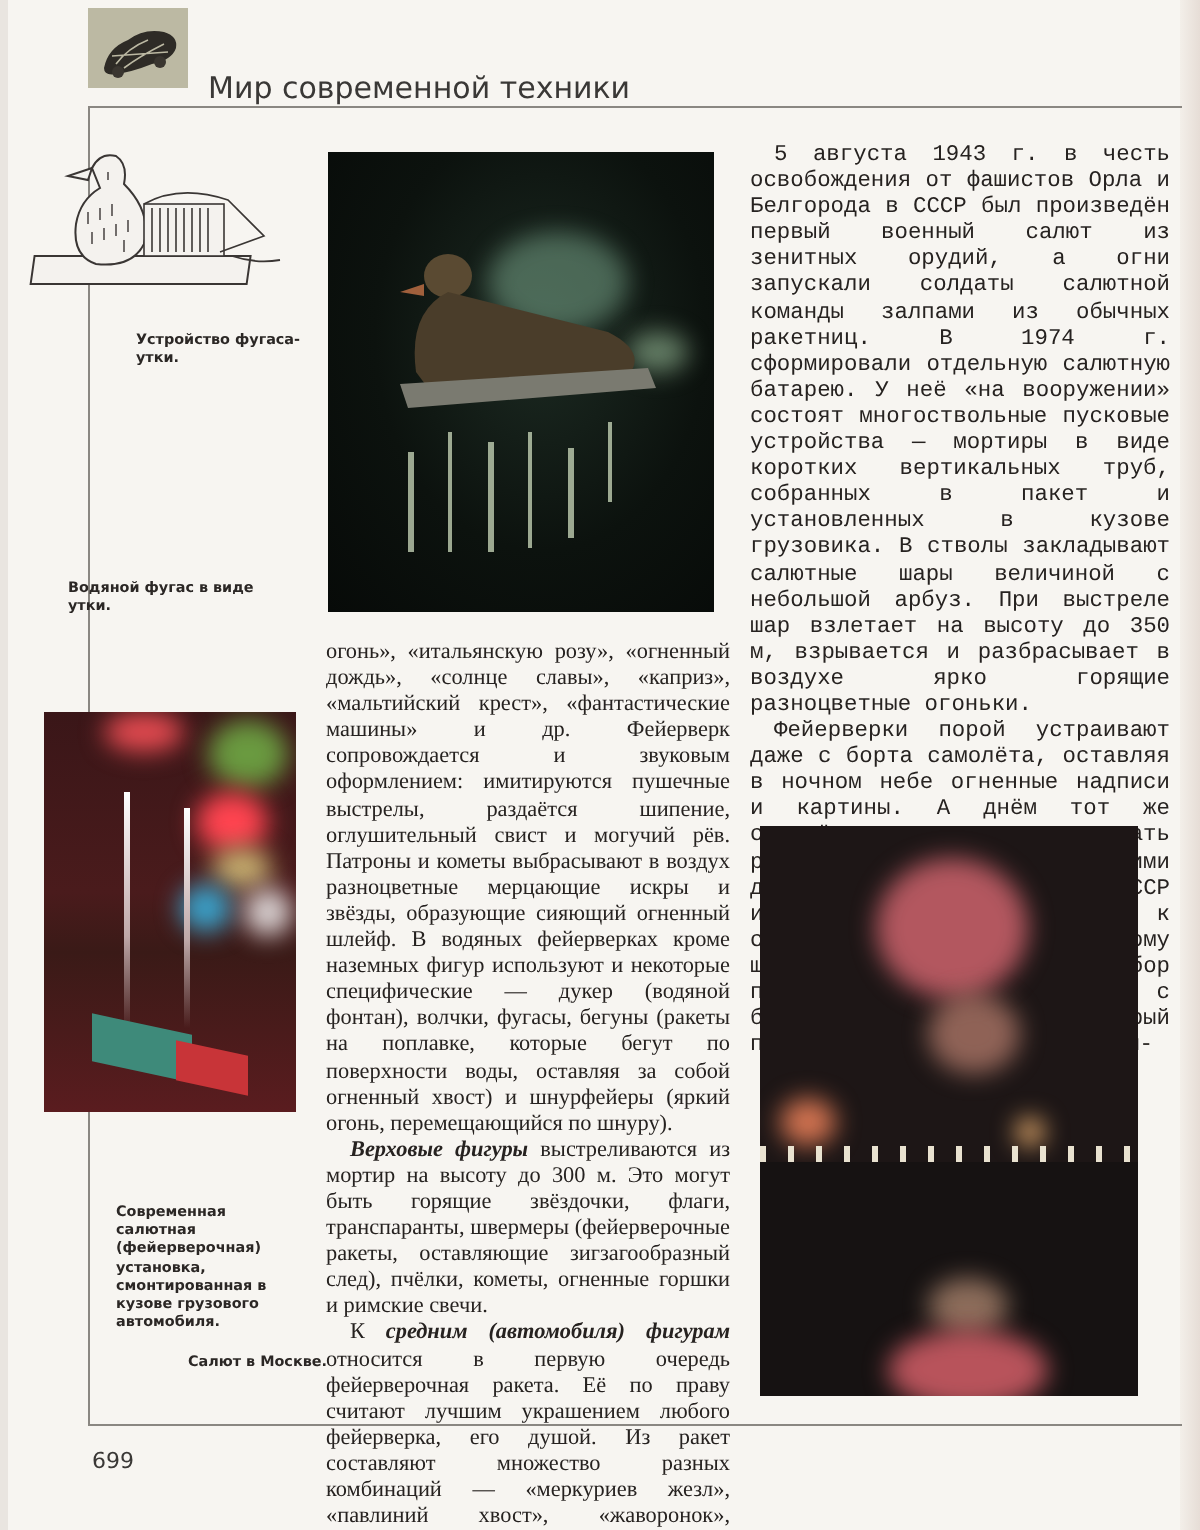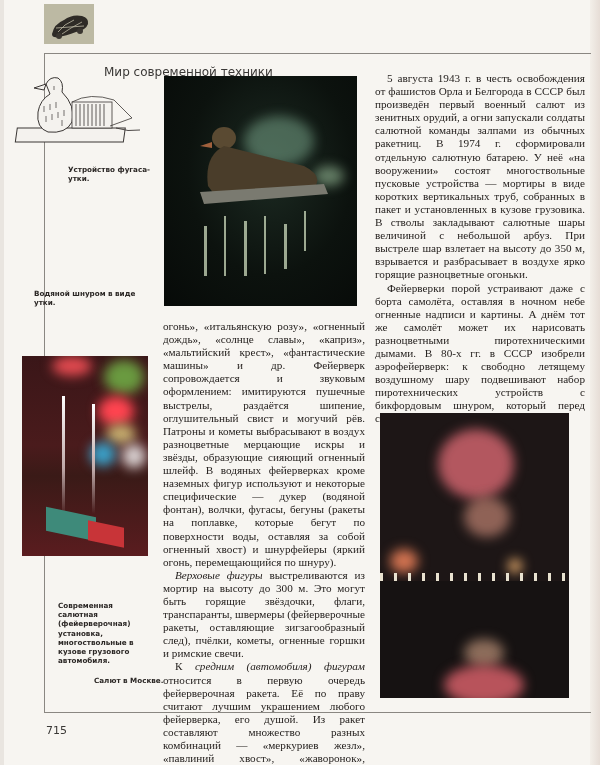--- a/index.html
+++ b/index.html
@@ -12,39 +12,39 @@
   .page-edge-left { position: absolute; left: 0; top: 0; width: 4px; height: 765px; background: #e9e5e0; }
   .page-edge-right { position: absolute; right: 0; top: 0; width: 10px; height: 765px; background: linear-gradient(to right, #f3efe9, #e6ddd6); }
 
   .header-logo {
     position: absolute; left: 44px; top: 4px; width: 50px; height: 40px;
     background: #bcb9a3;
   }
   .header-title {
     position: absolute; left: 104px; top: 35px;
     font-family: "DejaVu Sans", "Liberation Sans", sans-serif;
-    font-size: 12px; color: #3a3836; margin-top: 30px;
+    font-size: 15px; color: #3a3836;
   }
   .frame {
     position: absolute; left: 44px; top: 53px; width: 546px; height: 658px;
     border-top: 1px solid #8a8782; border-left: 1px solid #8a8782;
     border-bottom: 1px solid #8a8782;
   }
 
   .body-text {
     font-family: "Liberation Serif", "DejaVu Serif", serif;
     font-size: 11.2px; line-height: 13.1px; text-align: justify;
     hyphens: manual; color: #262220;
   }
   .body-text p { margin: 0; text-indent: 12px; }
   .body-text p.noindent { text-indent: 0; }
-  .body-text em { font-style: italic; }
+  .body-text em { font-style: italic; font-weight: bold; }
 
   .col-mid { position: absolute; left: 163px; top: 320px; width: 202px; }
-  .col-right { position: absolute; left: 375px; top: 72px; width: 210px; }
+  .col-right { position: absolute; left: 375px; top: 72px; width: 210px; font-family: Liberation Mono, monospace; }
 
   .caption {
     position: absolute; font-family: "DejaVu Sans", "Liberation Sans", sans-serif;
     font-size: 7.2px; line-height: 9.2px; font-weight: bold; color: #2b2725;
   }
 
   .img-duck-diagram { position: absolute; left: 6px; top: 66px; width: 140px; height: 92px; }
   .img-duck-photo {
     position: absolute; left: 164px; top: 76px; width: 193px; height: 230px;
     background: radial-gradient(ellipse at 55% 40%, #1c2a22 0%, #0c120e 55%, #070a08 100%);
@@ -129,35 +129,35 @@
     <g fill="#d9e8c8" opacity="0.7">
       <rect x="40" y="150" width="3" height="50"></rect>
         <rect x="60" y="140" width="2" height="60"></rect>
       <rect x="80" y="145" width="3" height="55"></rect>
         <rect x="100" y="140" width="2" height="58"></rect>
       <rect x="120" y="148" width="3" height="45"></rect>
         <rect x="140" y="135" width="2" height="40"></rect>
     </g>
   </svg>
 </div>
-<div class="caption" style="left:34px; top:289px; width:110px;">Водяной шнуром в виде утки.</div>
+<div class="caption" style="left:34px; top:289px; width:110px;">Водяной фугас в виде утки.</div>
 
 <div class="img-truck">
   <div class="glow" style="left:30px; top:0px; width:40px; height:20px; background:#e34a50;"></div>
   <div class="glow" style="left:82px; top:4px; width:40px; height:34px; background:#6a9a40;"></div>
   <div class="glow" style="left:76px; top:40px; width:36px; height:30px; background:#ff4450;"></div>
   <div class="glow" style="left:84px; top:68px; width:30px; height:20px; background:#c8b070;"></div>
   <div class="glow" style="left:68px; top:86px; width:26px; height:24px; background:#3aa0c8;"></div>
   <div class="glow" style="left:100px; top:88px; width:24px; height:24px; background:#d8d0d0;"></div>
   <div style="position:absolute; left:40px; top:40px; width:3px; height:120px; background:linear-gradient(#fff,#bfa8a8 60%,transparent);"></div>
   <div style="position:absolute; left:70px; top:48px; width:3px; height:110px; background:linear-gradient(#fff,#bfa8a8 60%,transparent);"></div>
   <div style="position:absolute; left:24px; top:156px; width:50px; height:24px; background:#3e8a7a; transform:skewY(12deg);"></div>
   <div style="position:absolute; left:66px; top:168px; width:36px; height:20px; background:#c83438; transform:skewY(12deg);"></div>
 </div>
-<div class="caption" style="left:58px; top:601px; width:96px;">Современная салютная (фейерверочная) установка, многоствольные в кузове грузового автомобиля.</div>
+<div class="caption" style="left:58px; top:601px; width:96px;">Современная салютная (фейерверочная) установка, смонтированная в кузове грузового автомобиля.</div>
 <div class="caption" style="left:58px; top:676px; width:96px;margin-left:36px;">Салют в Москве.</div>
 
 <div class="col-mid body-text">
   <p class="noindent">огонь», «итальянскую розу», «огненный дождь», «солнце славы», «каприз», «мальтийский крест», «фантастические машины» и др. Фейерверк сопровождается и звуковым оформлением: имитируются пушечные выстрелы, раздаётся шипение, оглушительный свист и могучий рёв. Патроны и кометы выбрасывают в воздух разноцветные мерцающие искры и звёзды, образующие сияющий огненный шлейф. В водяных фейерверках кроме наземных фигур используют и некоторые специфические — дукер (водяной фонтан), волчки, фугасы, бегуны (ракеты на поплавке, которые бегут по поверхности воды, оставляя за собой огненный хвост) и шнурфейеры (яркий огонь, перемещающийся по шнуру).</p>
   <p><em>Верховые фигуры</em><span> выстреливаются из мортир на высоту до 300 м. Это могут быть горящие звёздочки, флаги, транспаранты, швермеры (фейерверочные ракеты, оставляющие зигзагообразный след), пчёлки, кометы, огненные горшки и римские свечи.</span></p>
   <p><span>К </span><em>средним (автомобиля) фигурам</em><span> относится в первую очередь фейерверочная ракета. Её по праву считают лучшим украшением любого фейерверка, его душой. Из ракет составляют множество разных комбинаций — «меркуриев жезл», «павлиний хвост», «жаворонок», «золотой дождь» и др.</span></p>
 </div>
 
 <div class="col-right body-text">
   <p>5 августа 1943 г. в честь освобождения от фашистов Орла и Белгорода в СССР был произведён первый военный салют из зенитных орудий, а огни запускали солдаты салютной команды залпами из обычных ракетниц. В 1974 г. сформировали отдельную салютную батарею. У неё «на вооружении» состоят многоствольные пусковые устройства — мортиры в виде коротких вертикальных труб, собранных в пакет и установленных в кузове грузовика. В стволы закладывают салютные шары величиной с небольшой арбуз. При выстреле шар взлетает на высоту до 350 м, взрывается и разбрасывает в воздухе ярко горящие разноцветные огоньки.</p>
@@ -168,13 +168,13 @@
   <div class="glow" style="left:58px; top:16px; width:76px; height:70px; background:rgba(230,110,120,0.75);"></div>
   <div class="glow" style="left:84px; top:84px; width:46px; height:40px; background:rgba(220,150,130,0.6);"></div>
   <div class="glow" style="left:10px; top:136px; width:28px; height:24px; background:rgba(240,130,90,0.85);"></div>
   <div class="glow" style="left:128px; top:146px; width:14px; height:14px; background:rgba(255,190,120,0.9);"></div>
   <div style="position:absolute; left:0; top:160px; width:189px; height:8px; background:repeating-linear-gradient(to right, #e9e2d0 0 3px, transparent 3px 14px);"></div>
   <div style="position:absolute; left:0; top:168px; width:189px; height:117px; background:#161212;"></div>
   <div class="glow" style="left:84px; top:226px; width:40px; height:28px; background:rgba(220,170,140,0.6);"></div>
   <div class="glow" style="left:64px; top:252px; width:80px; height:40px; background:rgba(225,100,110,0.8);"></div>
 </div>
 
-<div class="page-number">715</div>
+<div class="page-number">699</div>
 
 </body></html>

